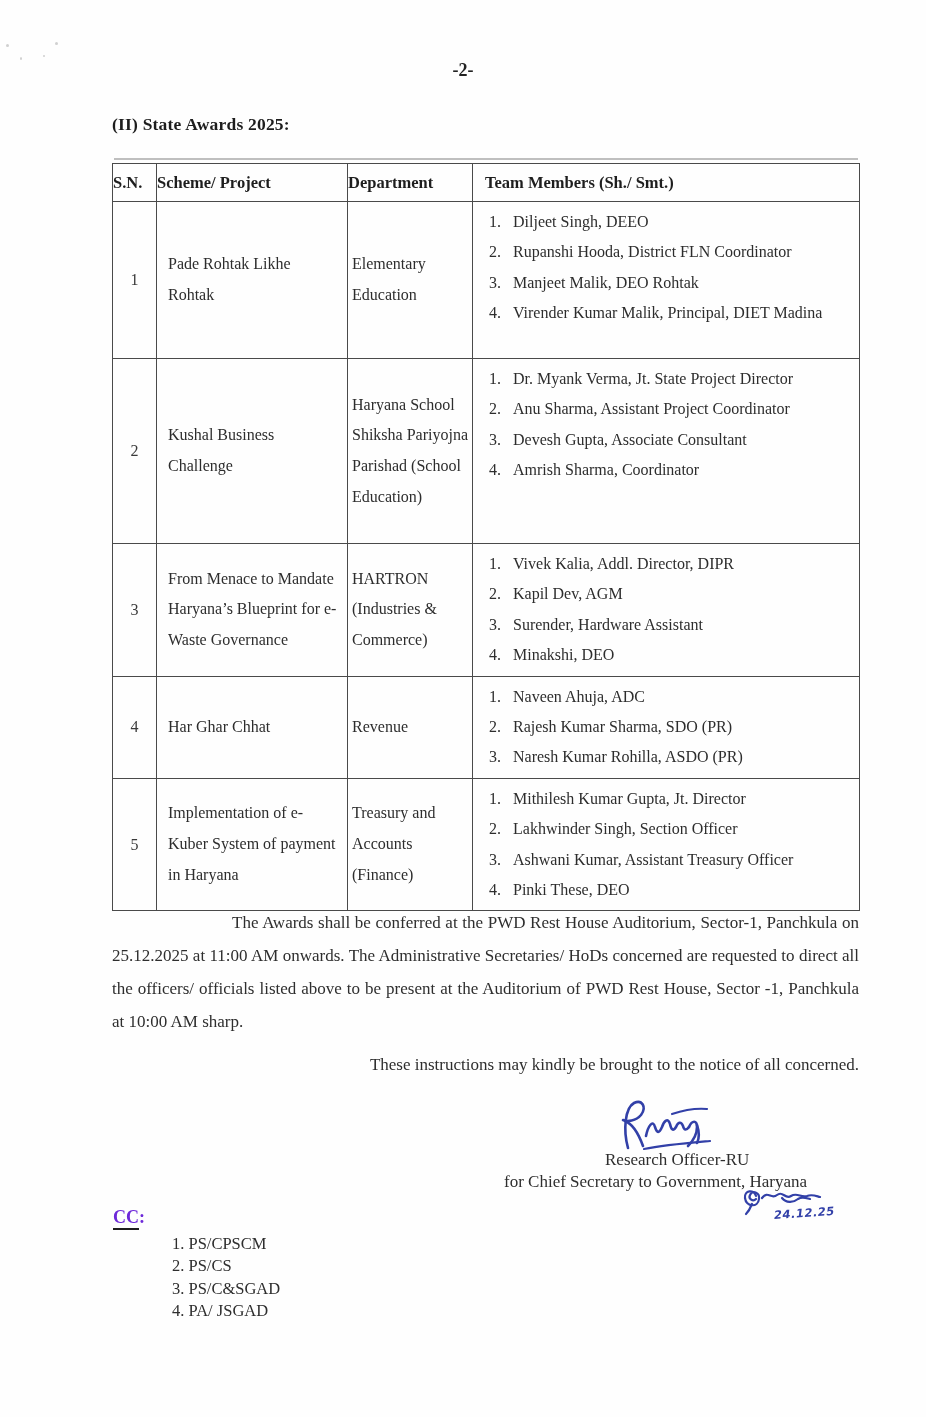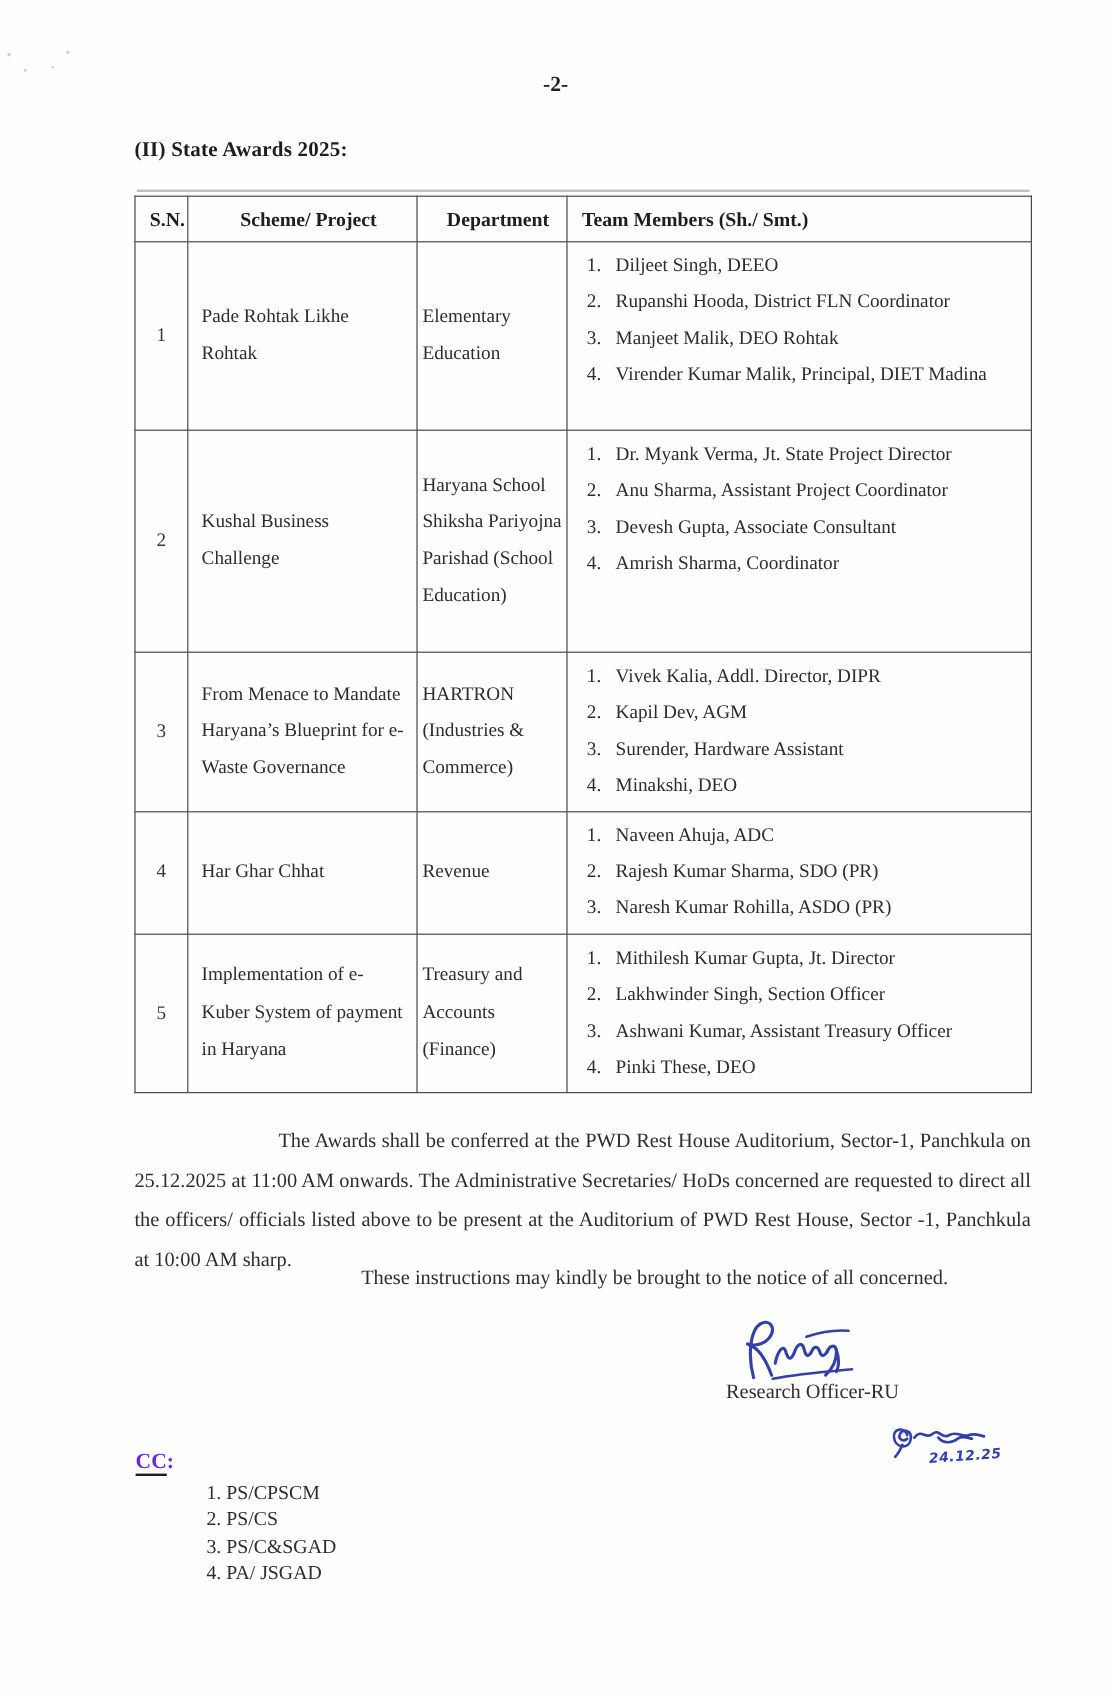--- a/index.html
+++ b/index.html
@@ -68,23 +68,22 @@
   table.awards col.c-dept   { width: 125px; }
   table.awards col.c-team   { width: 387px; }
   table.awards th, table.awards td {
     border: 1.6px solid #4a4a4a;
   }
   table.awards thead tr { height: 38px; }
   table.awards th {
     font-weight: bold;
     font-size: 16.5px;
     color: #1e1e1e;
-    text-align: center;
+    text-align: left;
     vertical-align: middle;
-    padding-left: 10px;
   }
   table.awards th.h-team { text-align: left; padding-left: 12px; }
   td.sn {
     text-align: center;
     vertical-align: middle;
     color: #3a3a3a;
   }
   td.scheme {
     padding: 6px 8px 6px 11px;
     vertical-align: middle;
@@ -122,22 +121,22 @@
   }
   .para {
     position: absolute;
     left: 112px;
     width: 747px;
     font-size: 17px;
     line-height: 33px;
     text-align: justify;
     color: #2e2e2e;
   }
-  .para-1 { top: 906px; text-indent: 120px; margin-top: 28px; }
-  .para-2 { top: 1048px; text-indent: 120px; text-align: center; }
+  .para-1 { top: 906px; text-indent: 120px; }
+  .para-2 { top: 1048px; text-indent: 120px; text-align: right; }
   .sig-svg {
     position: absolute;
     left: 612px;
     top: 1096px;
     width: 115px;
     height: 58px;
   }
   .sig-title {
     position: absolute;
     top: 1150px;
@@ -306,20 +305,21 @@
       <path d="M13,25 C21,28 27,39 31,50"></path>
       <path d="M34,40 C36,30 41,23 43,31 C45,37 47,38 50,31 C52,25 56,21 58,28 C59,33 61,36 64,31 C66,26 69,25 71,30 C72,34 74,35 77,31"></path>
       <path d="M77,31 C80,24 85,24 85,31 C85,38 81,45 76,50"></path>
       <path d="M85,29 C87,35 88,41 85,47"></path>
       <path d="M60,18 C72,14 84,12 95,13" stroke-width="2.2"></path>
       <path d="M32,53 C52,49 76,47 98,45" stroke-width="2.2"></path>
     </g>
   </svg>
 
   <div class="sig-title">Research Officer-RU</div>
+  <div class="sig-for">for Chief Secretary to Government, Haryana</div>
 
   <svg class="stamp-svg" viewBox="0 0 96 34">
     <g fill="none" stroke="#3240a8" stroke-width="2.2" stroke-linecap="round" stroke-linejoin="round">
       <path d="M18,14 C16,7 6,8 7,16 C8,25 20,26 21,17 C22,10 14,8 12,13 C10,17 15,20 18,17"></path>
       <path d="M14,22 C12,27 10,30 8,32"></path>
       <path d="M24,16 C30,8 33,18 39,13 C45,8 47,18 53,14 C59,10 63,16 69,14 C74,12 78,14 82,15"></path>
       <path d="M44,16 C48,21 55,21 60,17 C64,14 68,16 72,17"></path>
     </g>
   </svg>
   <div class="stamp-date">24.12.25</div>

